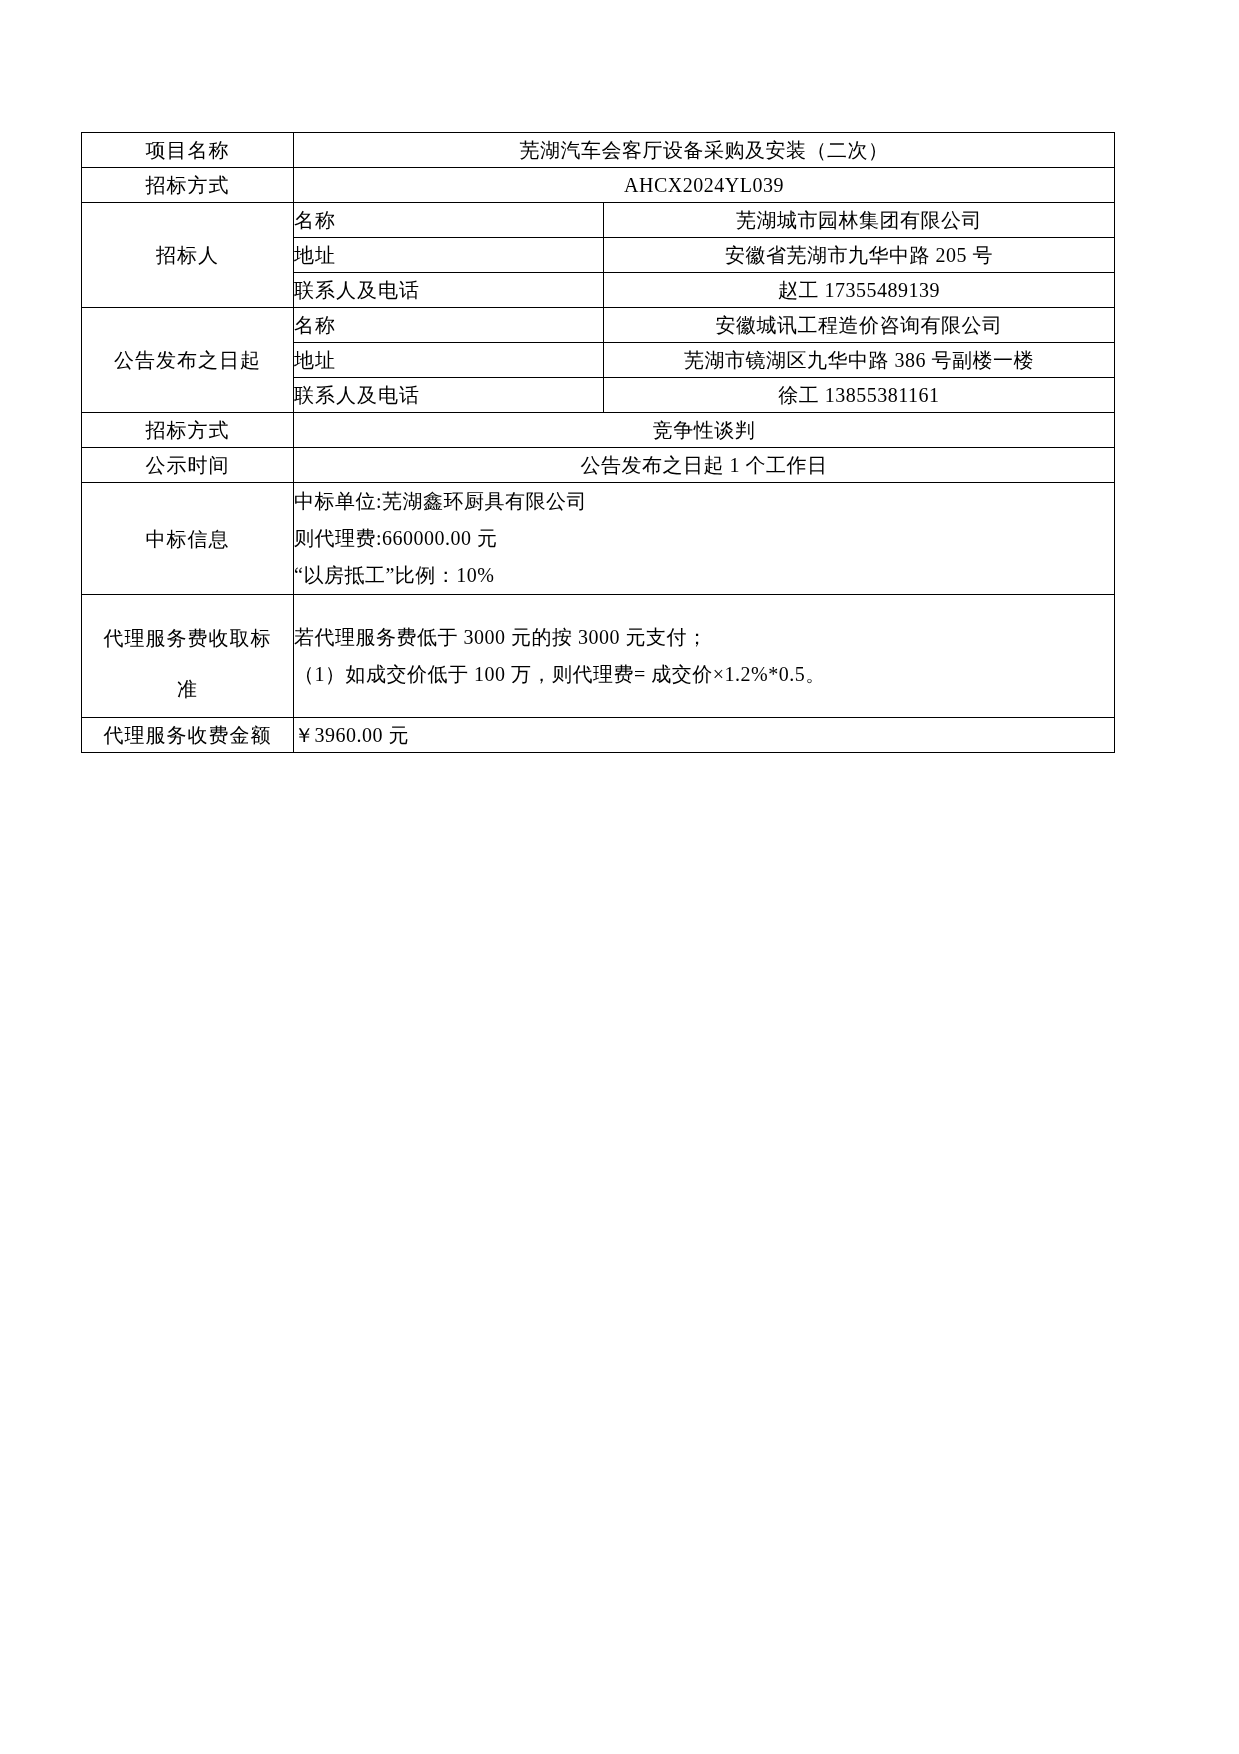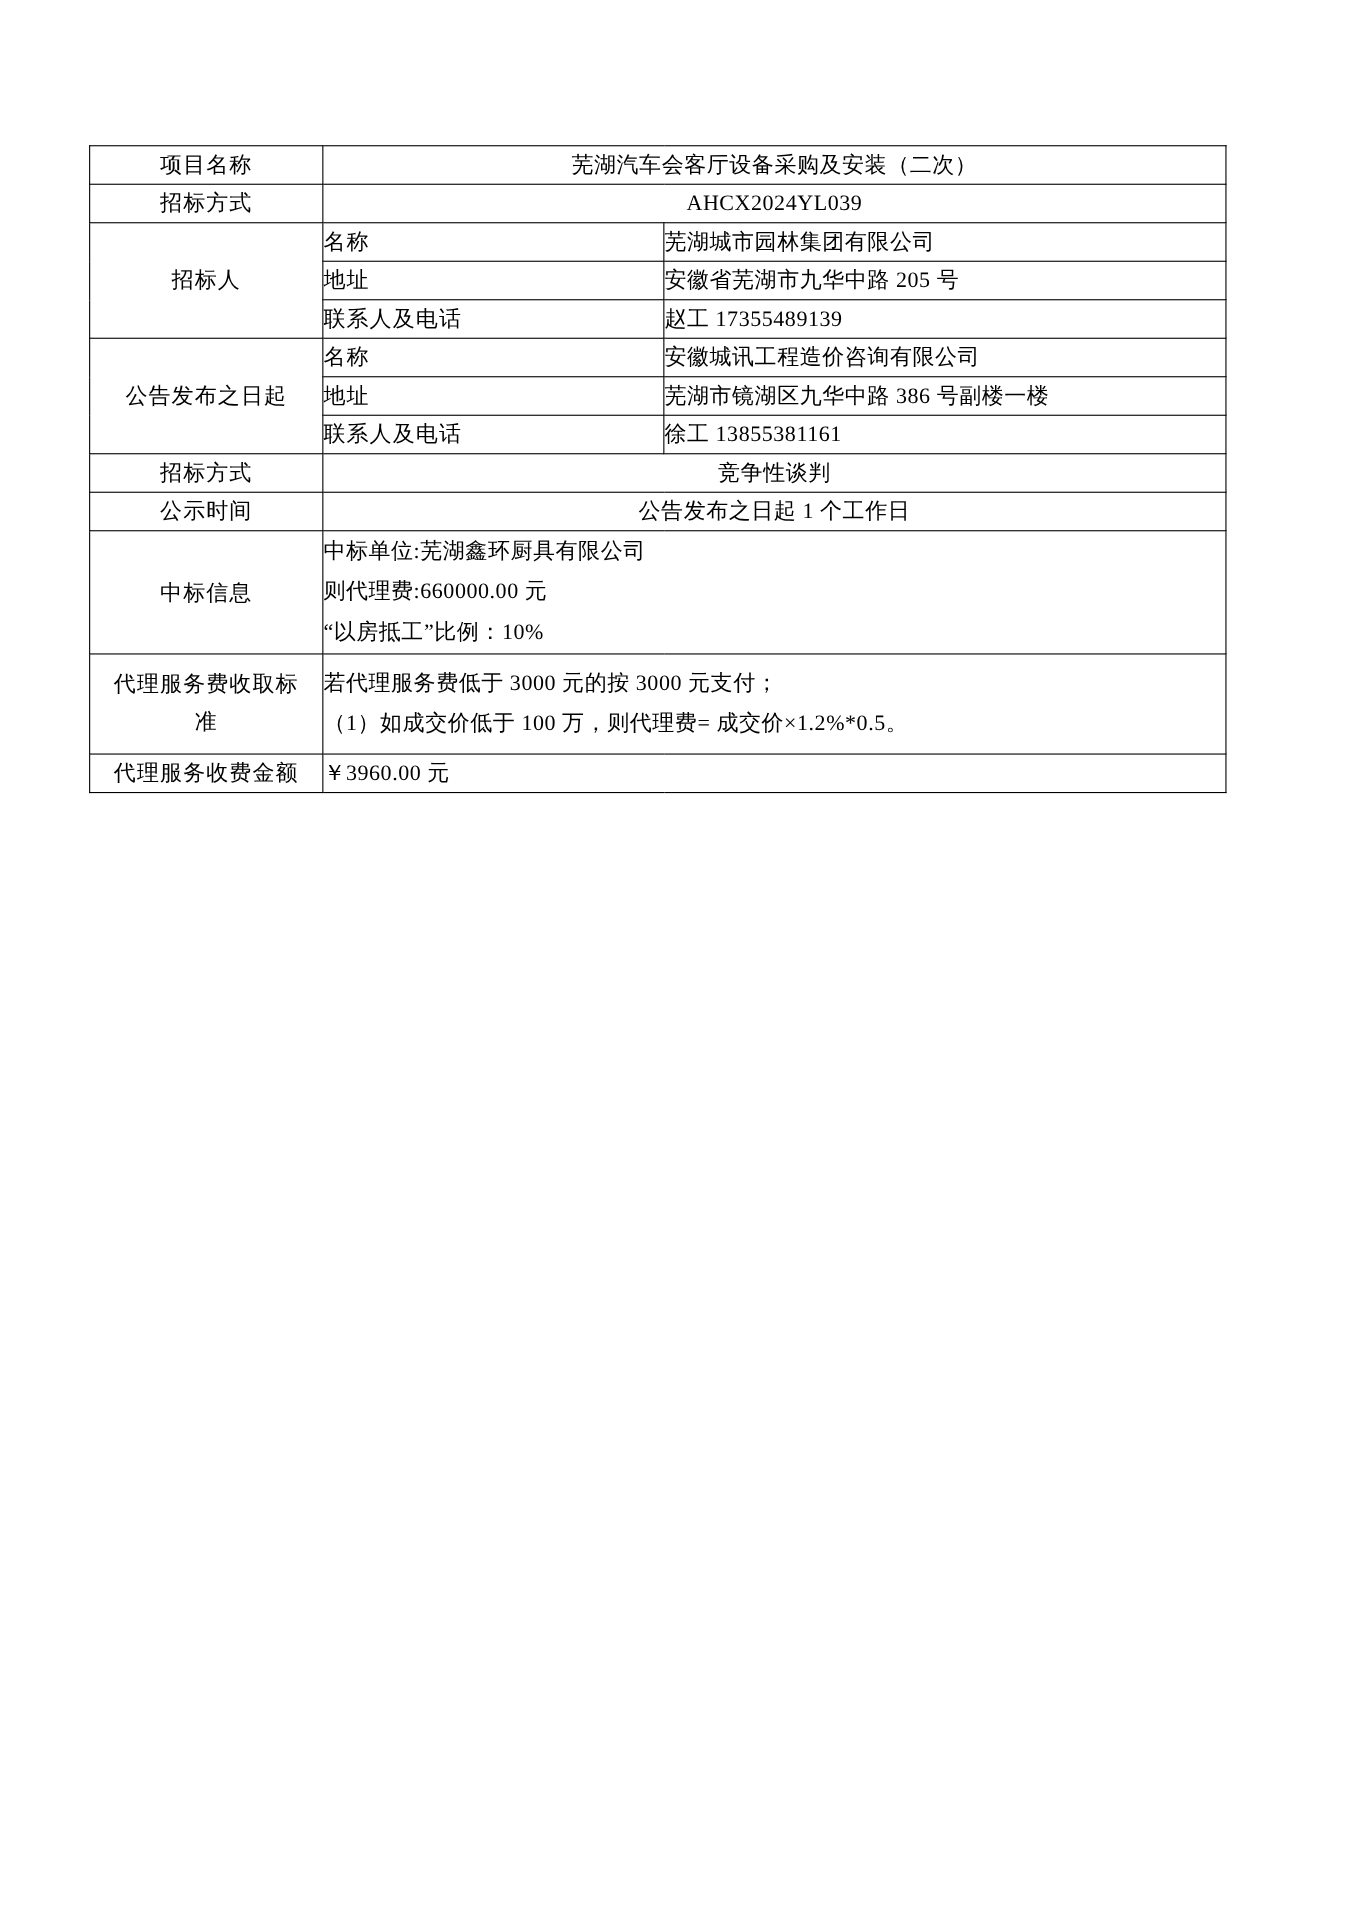--- a/index.html
+++ b/index.html
@@ -44,20 +44,21 @@
     padding: 10px 6px;
     letter-spacing: 1px;
   }
   .sub-label-cell {
     text-align: left;
     width: 310px;
     padding: 12px 6px;
     letter-spacing: 1px;
   }
   .value-cell {
+    text-align: center;
     padding: 12px 10px;
     letter-spacing: 0.5px;
   }
   .value-cell-wide {
     text-align: left;
     padding: 18px 10px;
     letter-spacing: 0.5px;
   }
   .value-cell-tall {
     text-align: center;
@@ -73,20 +74,21 @@
     display: block;
     line-height: 1.85;
   }
   .label-cell.two-line {
     padding: 10px 14px;
     text-align: center;
   }
   .label-cell .lbl-line {
     display: block;
     line-height: 1.75;
+    margin-top: 16px;
   }
 </style>
 </head>
 <body>
 
 <div class="page">
 
   <table class="doc-table">
     <colgroup>
       <col style="width:212px">

